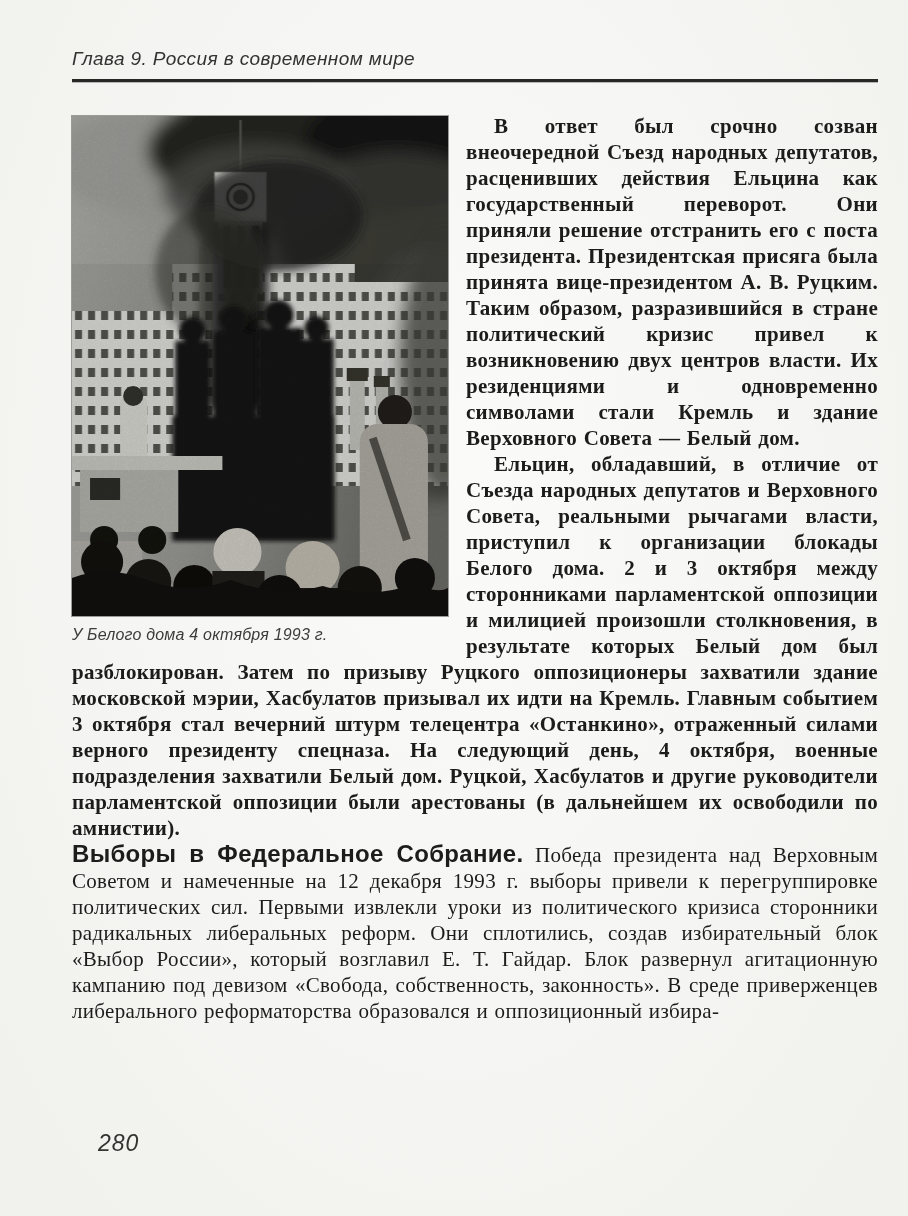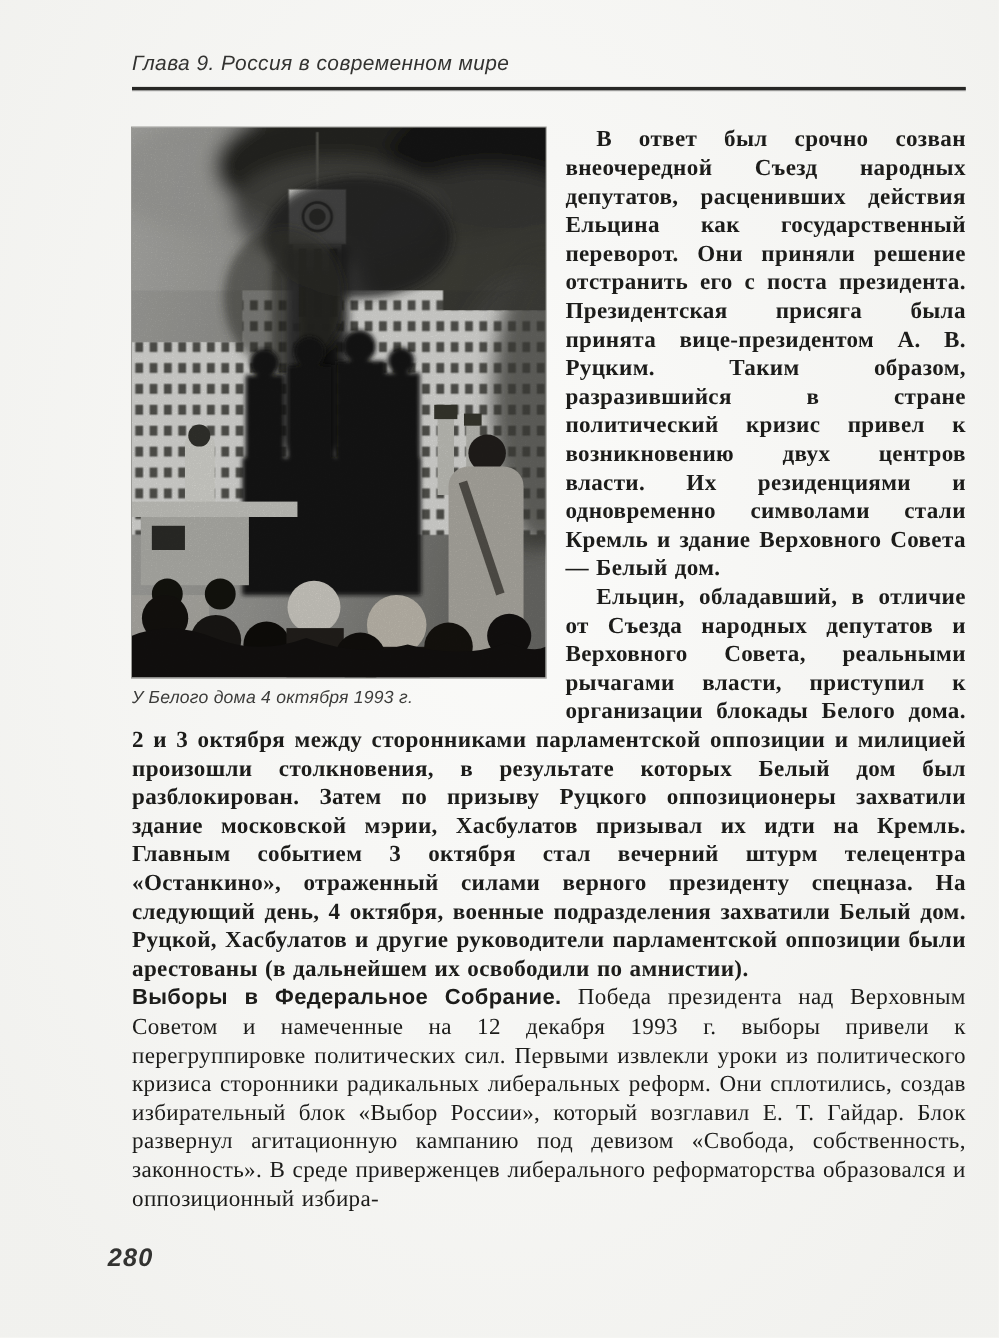--- a/index.html
+++ b/index.html
@@ -13,21 +13,21 @@
   body{
     width:908px;height:1216px;
     background:var(--paper);
     font-family:"Liberation Serif", serif;
     color:var(--ink);
     overflow:hidden;
   }
   .page{
     position:relative;
     width:908px;height:1216px;
-    padding:48px 30px 0 120px;
+    padding:48px 30px 0 72px;
     background:
       radial-gradient(ellipse at 50% 40%, rgba(255,255,255,0.5), rgba(0,0,0,0.02) 90%),
       var(--paper);
   }
   .chapter-title{
     font-family:"Liberation Sans", sans-serif;
     font-style:italic;
     font-size:19px;
     letter-spacing:.4px;
     color:#333331;
@@ -65,32 +65,31 @@
     font-size:21px;
     line-height:26px;
     text-align:justify;
     letter-spacing:.3px;
     word-spacing:1px;
   }
   .para.indent{text-indent:28px;font-weight:bold;}
   .lead{
     font-family:"Liberation Sans", sans-serif;
     font-weight:bold;
-    font-size:20px;
+    font-size:24px;
   }
   .page-number{
     position:absolute;
     left:98px;
     top:1130px;
     font-family:"Liberation Sans", sans-serif;
     font-style:italic;
     font-size:23px;
     color:#333331;
     letter-spacing:1px;
-    font-weight:bold;
   }
 </style>
 </head>
 <body>
 
 <div class="page">
 
   <div class="chapter-header">
     <div class="chapter-title">Глава 9. Россия в современном мире</div>
     <div class="header-rule"></div>

